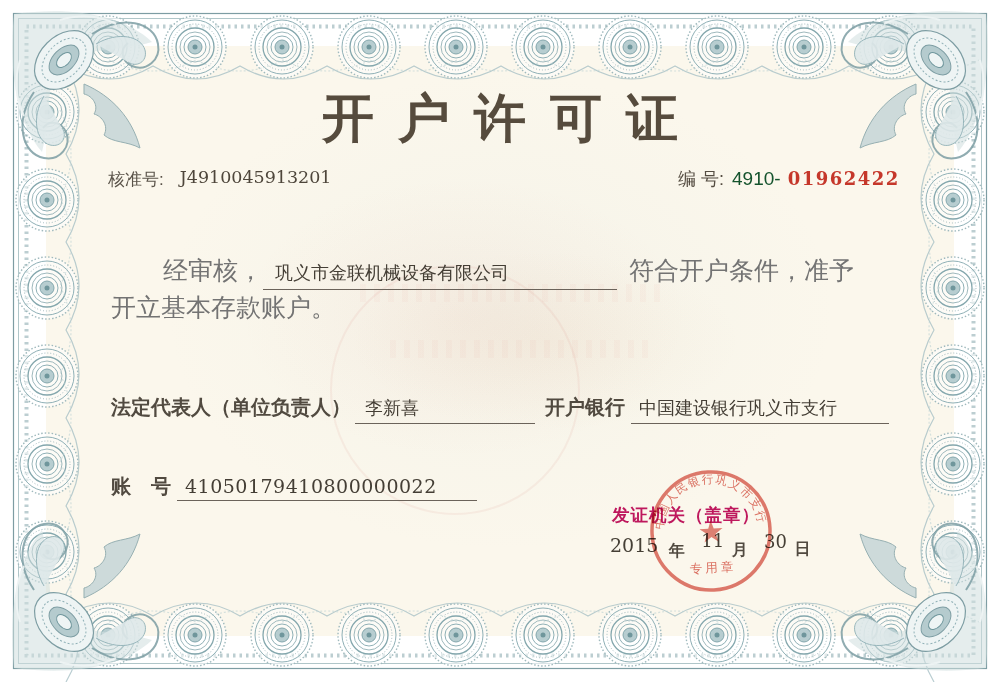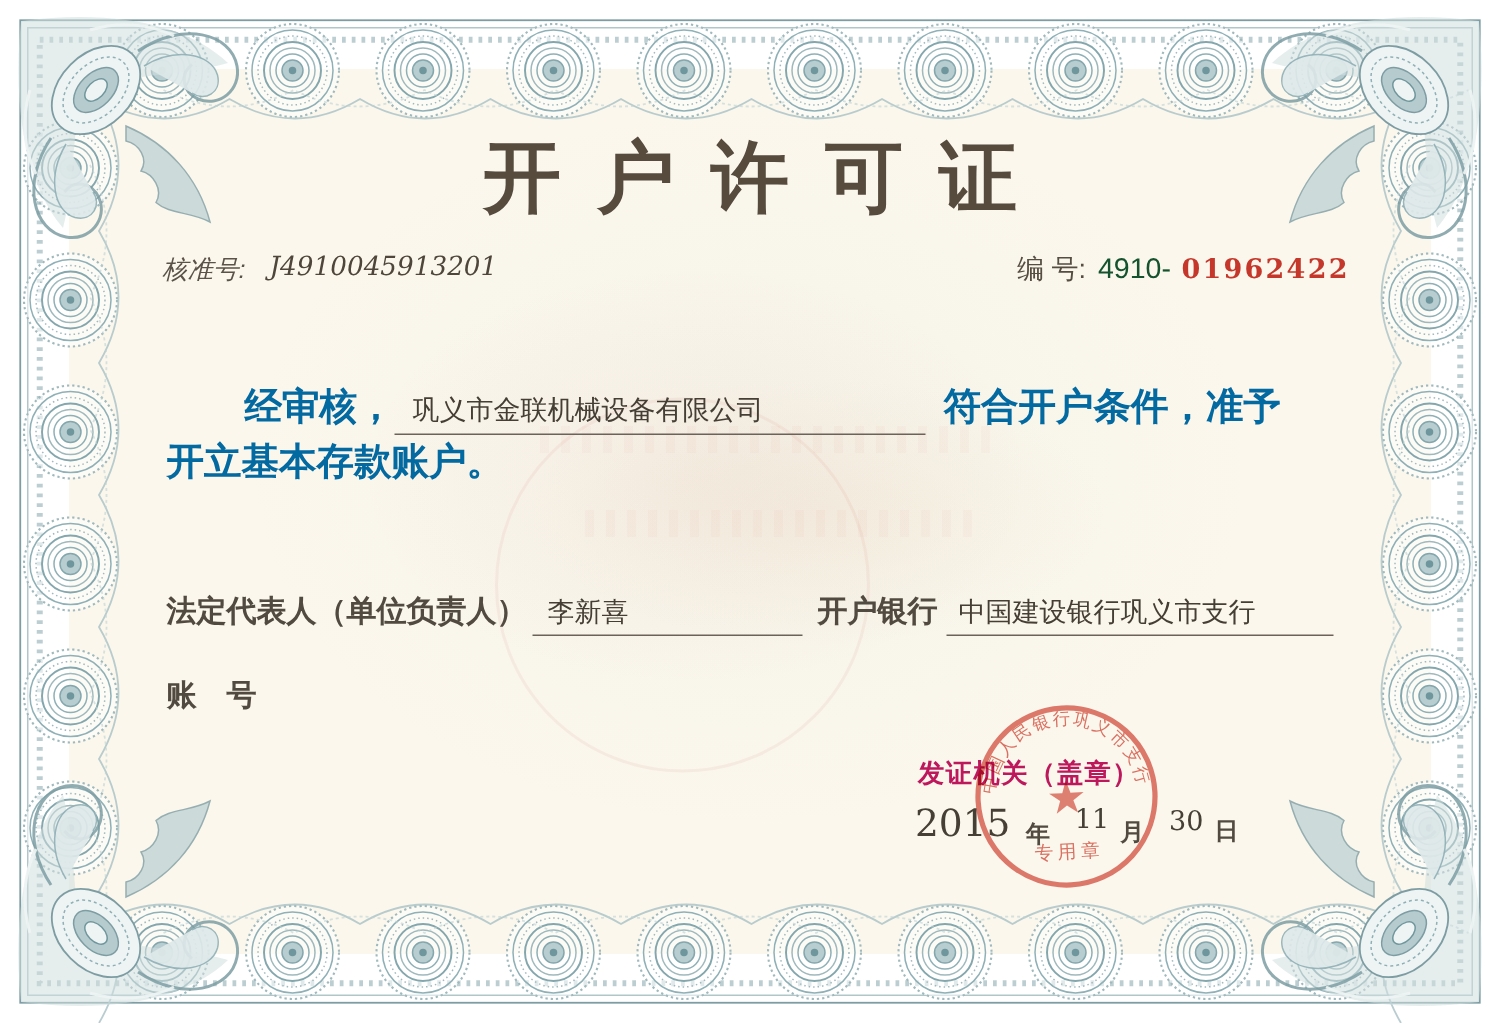--- a/index.html
+++ b/index.html
@@ -25,45 +25,45 @@
       repeating-linear-gradient(90deg, rgba(224,130,120,0.10) 0 6px, transparent 6px 14px);}
   #border-svg{position:absolute;inset:0;pointer-events:none;}
   .content{position:absolute;inset:0;padding-left:19px;}
   .abs{position:absolute;}
   .title{left:0;top:84px;width:1000px;text-align:center;
       font-family:"DejaVu Serif","Liberation Serif",serif;font-weight:bold;
       font-size:52px;letter-spacing:24px;text-indent:24px;color:#564b3d;}
   .sans{font-family:"Liberation Sans",sans-serif;}
   .serif{font-family:"DejaVu Serif","Liberation Serif",serif;}
   .meta-label{font-size:17px;color:#5a5349;}
-  .approval{left:108px;top:168px;display:flex;align-items:baseline;font-style:italic;}
+  .approval{left:108px;top:168px;display:flex;align-items:baseline;}
   .approval .val{font-size:17.5px;margin-left:16px;position:relative;top:-2px;color:#4e463b;}
   .serial{left:678px;top:167px;display:flex;align-items:baseline;}
   .serial .lbl{font-size:18px;}
   .serial .prefix{font-size:19px;margin-left:8px;color:#14532d;}
   .serial .num{font-size:18px;margin-left:7px;font-weight:bold;letter-spacing:1.5px;
       color:var(--accent-red);font-family:"DejaVu Serif","Liberation Serif",serif;}
   .line1{left:163px;top:236px;display:flex;align-items:baseline;}
-  .big{font-size:25px;color:#0369a1;font-weight:700;}
+  .big{font-size:25px;color:#737373;font-weight:400;}
   .fill{border-bottom:1.5px solid #6b635a;color:#443e35;margin-top:25px;}
   .fill-company{width:354px;font-size:18px;padding:0 0 4px 12px;}
   .cond{margin-left:12px;}
   .line2{left:111px;top:291px;}
   .line3{left:111px;top:371px;display:flex;align-items:baseline;}
   .mid{font-size:20px;color:#514a40;font-weight:600;}
   .fill-rep{width:180px;font-size:18px;padding:0 0 3px 10px;margin-left:4px;}
   .bank-lbl{margin-left:10px;font-weight:700;}
   .fill-bank{width:258px;font-size:18px;padding:0 0 3px 8px;margin-left:6px;}
   .line4{left:111px;top:450px;display:flex;align-items:baseline;}
   .fill-acct{width:300px;font-size:19px;padding:0 0 3px 8px;margin-left:6px;letter-spacing:.5px;}
   .issuer{left:612px;top:503px;font-size:17.5px;letter-spacing:1px;font-weight:600;color:#be185d;}
   .dateline{left:610px;top:528px;height:36px;font-size:16px;color:#514a40;}
   .dateline span{display:inline-block;position:relative;}
   .d-num{font-family:"DejaVu Serif","Liberation Serif",serif;color:#453f35;}
-  .d-year{font-size:25px;top:6px;}
+  .d-year{font-size:19px;top:6px;}
   .d-y{top:10px;margin-left:6px;font-weight:600;}
   .d-month{font-size:18px;top:1px;margin-left:12px;}
   .d-m{top:9px;margin-left:3px;font-weight:600;}
   .d-day{font-size:18px;top:2px;margin-left:12px;}
   .d-d{top:8px;margin-left:3px;font-weight:600;}
   .seal{position:absolute;left:646px;top:466px;width:130px;height:130px;
       mix-blend-mode:multiply;transform:rotate(-3deg);opacity:.92;}
 </style>
 </head>
 <body>
@@ -182,20 +182,21 @@
 
     <div class="abs line3">
       <span class="mid sans">法定代表人（单位负责人）</span>
       <span class="fill fill-rep serif">李新喜</span>
       <span class="mid sans bank-lbl">开户银行</span>
       <span class="fill fill-bank serif">中国建设银行巩义市支行</span>
     </div>
 
     <div class="abs line4">
       <span class="mid sans">账　号</span>
+      <span class="fill fill-acct serif">41050179410800000022</span>
     </div>
 
     <div class="abs issuer sans">发证机关（盖章）</div>
 
     <div class="abs dateline">
       <span class="d-num d-year">2015</span>
       <span class="d-y sans">年</span>
       <span class="d-num d-month">11</span>
       <span class="d-m sans">月</span>
       <span class="d-num d-day">30</span>

